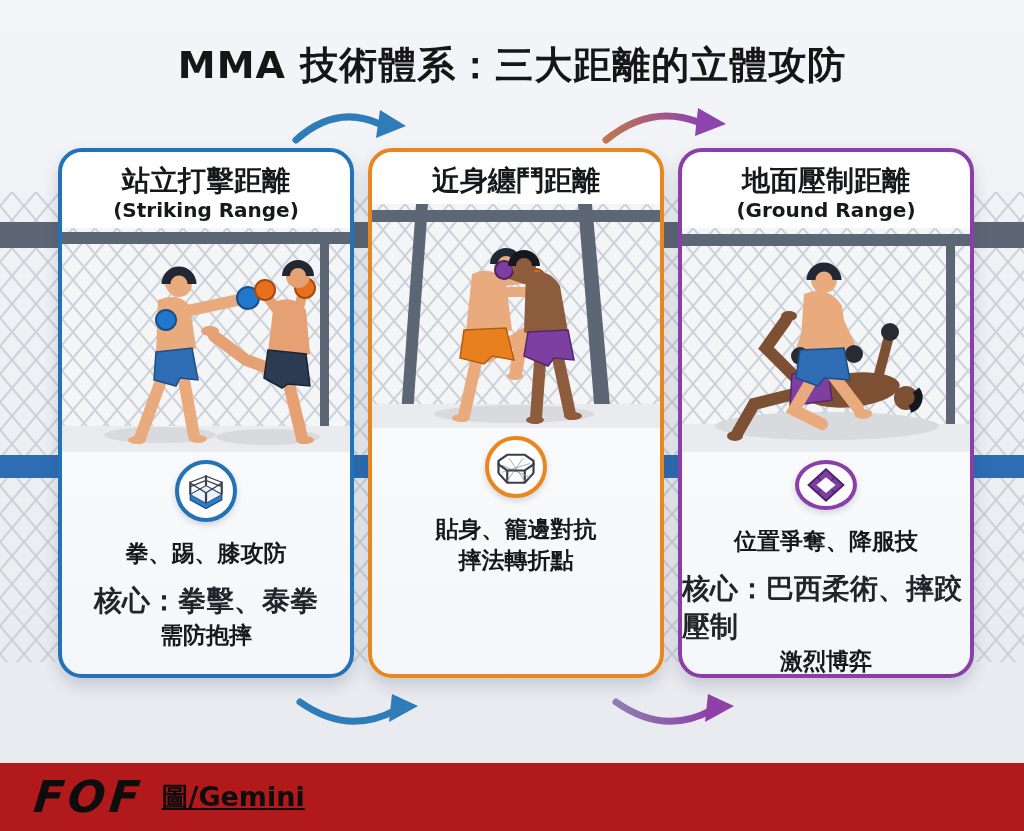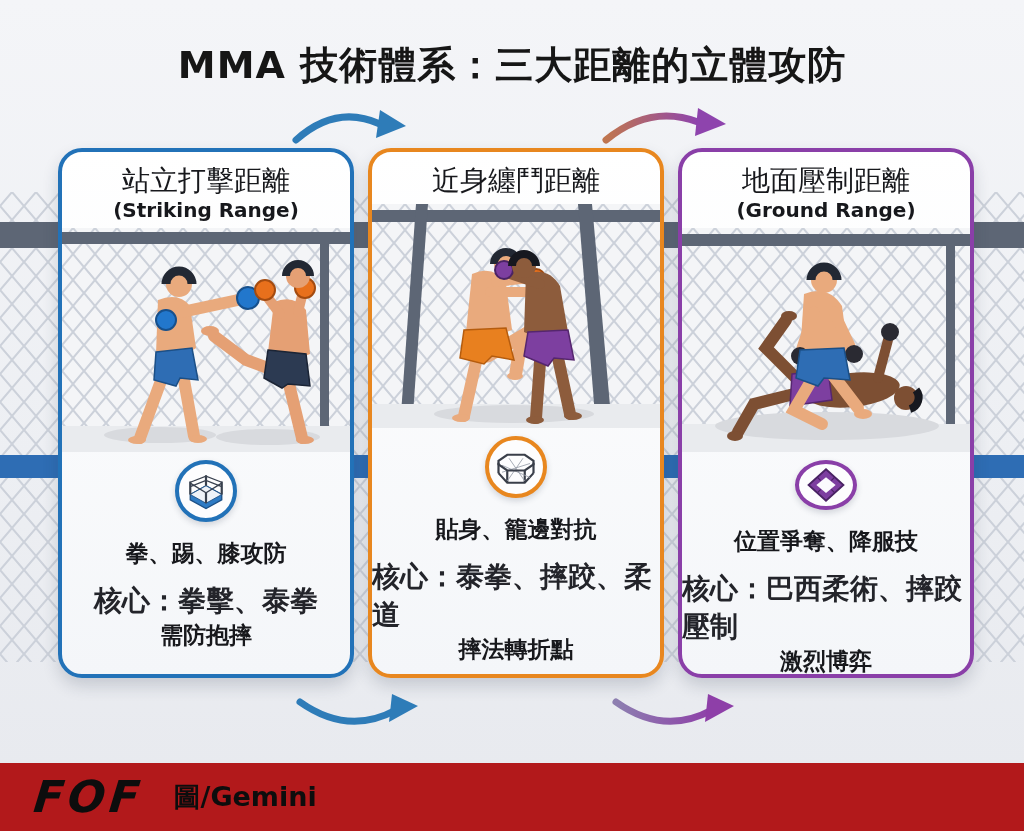--- a/index.html
+++ b/index.html
@@ -19,23 +19,23 @@
   }
   .card {
     position:absolute; top:148px; width:296px; height:530px;
     background:linear-gradient(180deg,#ffffff 0%,#f4f6f9 100%);
     border:4px solid var(--accent,#888); border-radius:24px;
     box-shadow:0 8px 16px rgba(40,50,70,.18);
     display:flex; flex-direction:column; align-items:center;
     padding-top:12px; overflow:hidden;
   }
   .card.c1 { left:58px; }
-  .card.c2 { left:368px;border-radius:23px; }
+  .card.c2 { left:368px; }
   .card.c3 { left:678px; }
-  .card-title { font-size:28px; font-weight:400; color:#17181c; line-height:34px; text-align:center; }
+  .card-title { font-size:28px; font-weight:700; color:#17181c; line-height:34px; text-align:center; }
   .card-sub   { font-size:20px; font-weight:700; color:#17181c; line-height:24px; text-align:center; }
   .illus { margin-top:6px; width:288px; height:224px; }
   .illus svg { display:block; }
   .icon-circle {
     margin-top:8px; width:62px; height:62px; border-radius:50%;
     border:4px solid var(--accent,#888); background:#fdfdfe;
     display:flex; align-items:center; justify-content:center;
     box-shadow:0 3px 6px rgba(40,50,70,.18);
   }
   .line1 { margin-top:16px; font-size:23px; font-weight:900; color:#17181c; }
@@ -47,21 +47,21 @@
   .a-bot1 { left:292px; top:692px; }
   .a-bot2 { left:608px; top:692px; }
   .footer-bar {
     position:absolute; left:0; top:763px; width:1024px; height:68px;
     background:#b2191b; display:flex; align-items:center; padding-left:34px;
   }
   .fof-logo {
     font-size:44px; font-weight:900; font-style:italic; color:#0d0d0d;
     letter-spacing:4px; transform:skewX(-6deg); line-height:1;
   }
-  .credit { margin-left:30px; font-size:27px; font-weight:800; color:#0d0d0d; }
+  .credit { margin-left:18px; font-size:27px; font-weight:800; color:#0d0d0d;text-decoration:underline; }
 </style>
 </head>
 <body>
 
 <div class="canvas">
 
   <svg class="bg-cage" viewBox="0 0 1024 470" xmlns="http://www.w3.org/2000/svg">
     <defs>
       <pattern id="meshBG" width="24" height="28" patternUnits="userSpaceOnUse">
         <path d="M0,14 L12,0 L24,14 L12,28 Z" fill="none" stroke="#ccd1da" stroke-width="2"></path>
@@ -188,21 +188,20 @@
     </div>
     <div class="icon-circle">
       <svg width="42" height="42" viewBox="0 0 48 48">
         <path d="M4,31 L14,42 L34,42 L44,31" fill="none" stroke="#3a3f4a" stroke-width="2.5"></path>
         <path d="M4,19 L4,31 M44,19 L44,31 M14,28 L14,42 M34,28 L34,42" stroke="#3a3f4a" stroke-width="2.5"></path>
         <path d="M8,22 L40,36 M8,30 L40,20 M16,14 L34,40 M32,14 L14,40" stroke="#9aa0ab" stroke-width="1"></path>
         <path d="M14,10 L34,10 L44,17 L44,21 L34,28 L14,28 L4,21 L4,17 Z" fill="none" stroke="#3a3f4a" stroke-width="2.5"></path>
       </svg>
     </div>
     <div class="line1">貼身、籠邊對抗</div>
-    <div class="line2">核心：泰拳、摔跤、柔道</div>
     <div class="line3">摔法轉折點</div>
   </section>
 
   <section class="card c3" style="--accent: #8a3fa8;">
     <h2 class="card-title">地面壓制距離</h2>
     <div class="card-sub">(Ground Range)</div>
     <div class="illus">
       <svg width="288" height="224" viewBox="0 0 288 224" xmlns="http://www.w3.org/2000/svg">
         <defs>
           <pattern id="mesh3" width="22" height="26" patternUnits="userSpaceOnUse">

